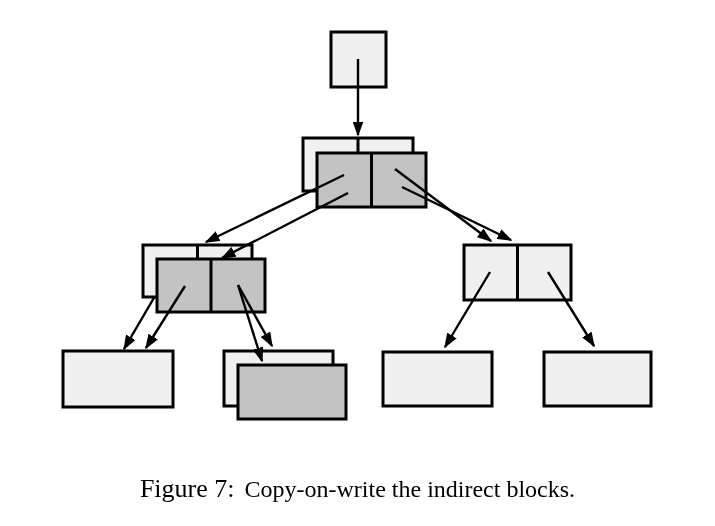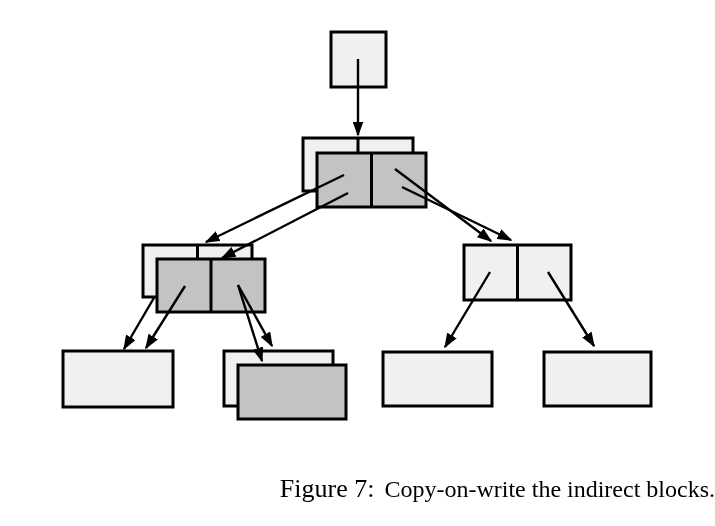--- a/index.html
+++ b/index.html
@@ -10,21 +10,21 @@
     background: #ffffff;
     overflow: hidden;
     font-family: "Liberation Serif", "DejaVu Serif", serif;
   }
   #diagram { position: absolute; left: 0; top: 0; display: block; }
   .caption {
     position: absolute;
     left: 0;
     top: 474px;
     width: 100%;
-    text-align: right;
+    text-align: center;
     color: #000000;
     white-space: nowrap;
   }
   .cap-label  { font-size: 26px; margin-right: 10px; }
   .cap-text   { font-size: 24px; }
   .node-rect  { stroke-linejoin: miter; }
   .edge-line  { fill: none; }
 </style>
 </head>
 <body>

